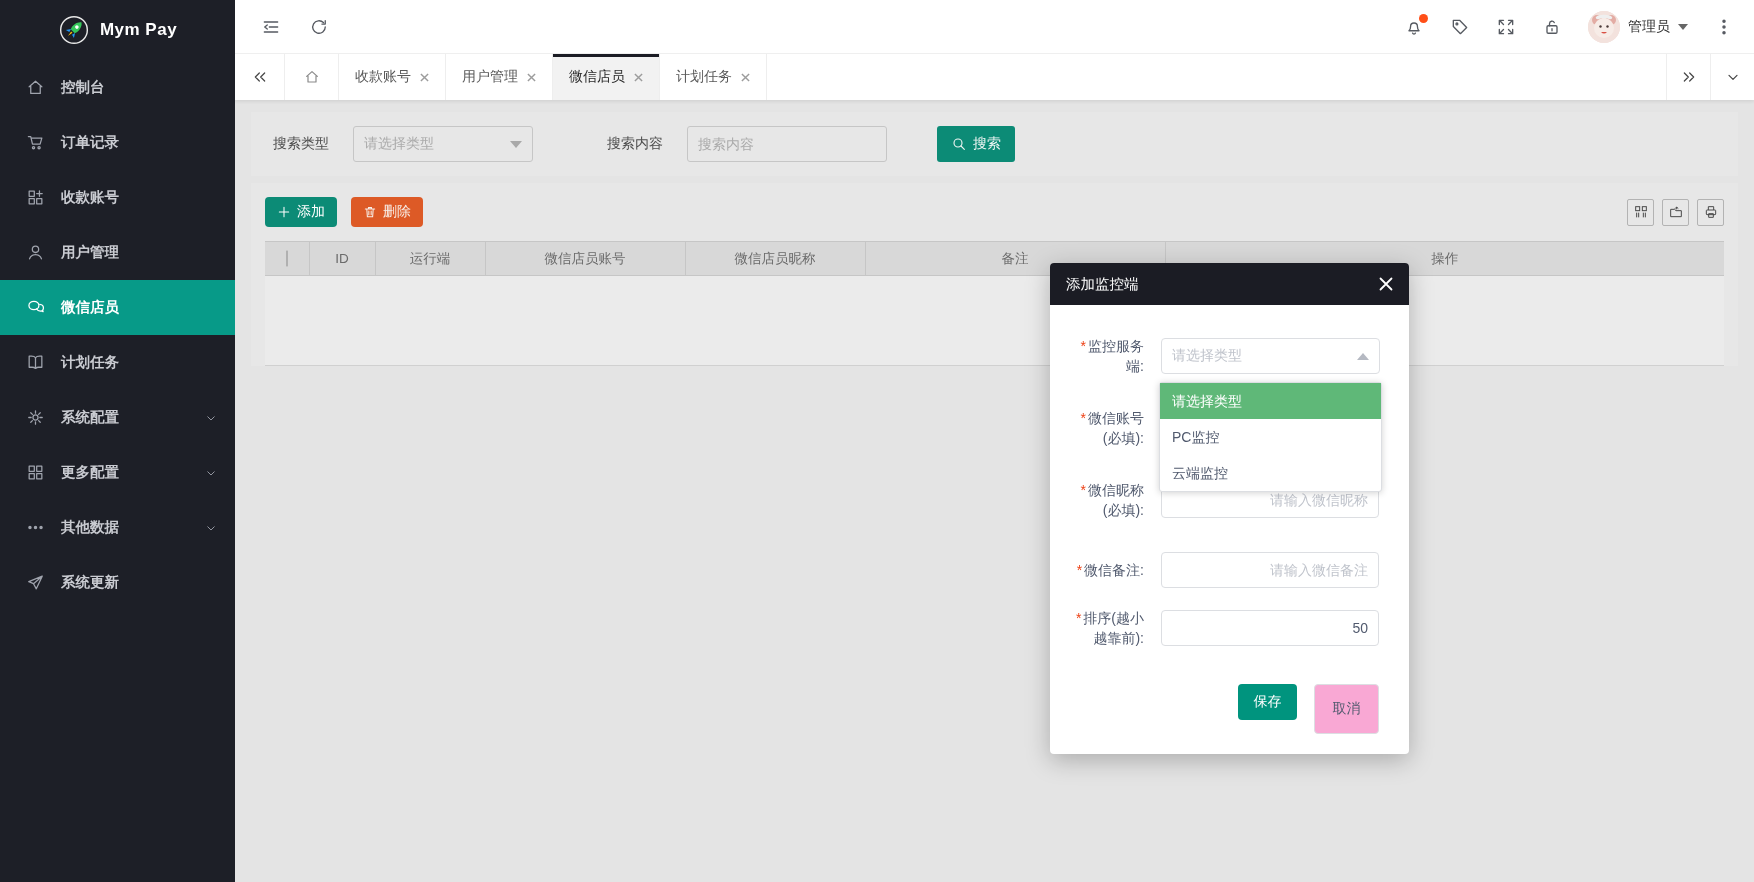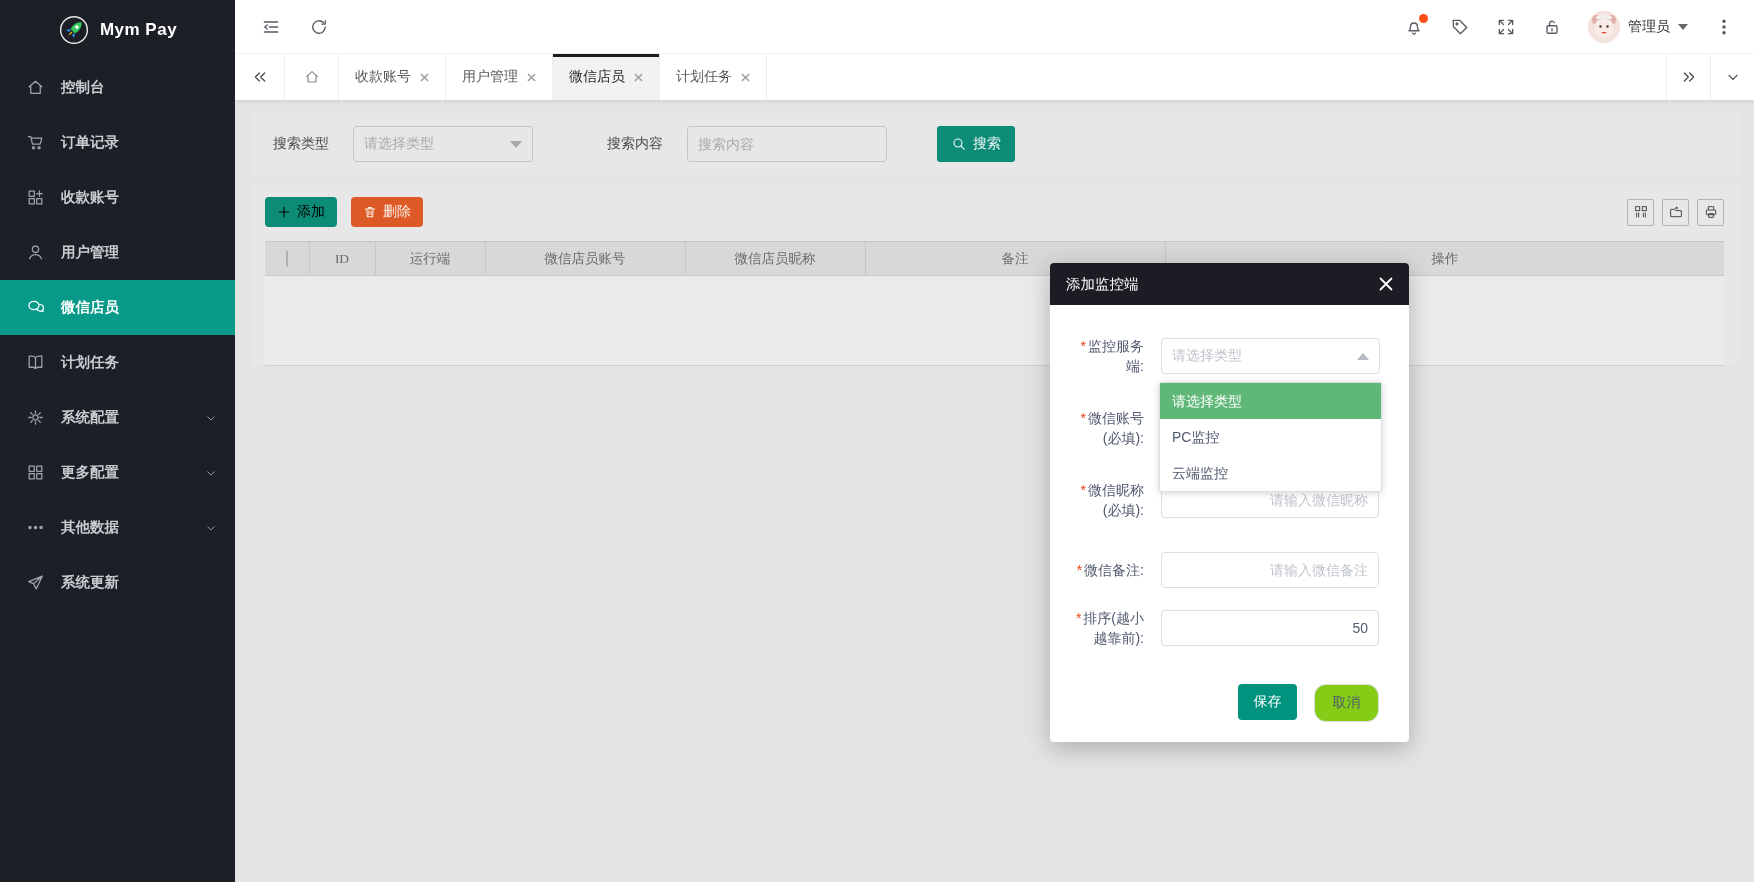--- a/index.html
+++ b/index.html
@@ -47,28 +47,28 @@
   .s-label { color:#4e4e4e; margin-right:12px; }
   .s-select { width:180px; height:36px; border:1px solid #c6c6c6; border-radius:3px; background:transparent; display:flex; align-items:center; padding:0 10px; color:#ababab; cursor:pointer; }
   .s-select .arr { margin-left:auto; width:0; height:0; border-left:6px solid transparent; border-right:6px solid transparent; border-top:7px solid #a9a9a9; }
   .s-input { width:200px; height:36px; border:1px solid #c6c6c6; border-radius:3px; background:transparent; padding:0 10px; font-size:14px; color:#555; outline:none; }
   .s-input::placeholder { color:#ababab; }
   .btn-search { margin-left:38px; height:36px; padding:11px 14px; background:#0c8b76; border:none; border-radius:3px; color:#eef5f3; font-size:14px; display:flex; align-items:center; gap:6px; cursor:pointer; }
   .mag { width:16px; height:16px; stroke:#eef5f3; fill:none; stroke-width:1.7; stroke-linecap:round; }
 
   .table-panel { margin-top:7px; padding:14px 14px 0 14px; }
   .toolbar { display:flex; align-items:center; margin-bottom:14px; }
-  .btn-add { height:30px; padding:0 12px; background:#0c8b76; color:#000000; border:none; border-radius:4px; display:flex; align-items:center; gap:6px; font-size:14px; cursor:pointer; }
+  .btn-add { height:30px; padding:0 12px; background:#0c8b76; color:#ffffff; border:none; border-radius:4px; display:flex; align-items:center; gap:6px; font-size:14px; cursor:pointer; }
   .btn-del { height:30px; padding:0 12px; background:#dd5a26; color:#f8efe9; border:none; border-radius:4px; display:flex; align-items:center; gap:6px; font-size:14px; cursor:pointer; margin-left:14px; }
   .bic { width:14px; height:14px; stroke:currentColor; fill:none; stroke-width:1.8; stroke-linecap:round; }
   .tool-icons { margin-left:auto; display:flex; gap:8px; }
   .tool-btn { width:27px; height:27px; border:1px solid #b3b3b3; border-radius:2px; display:flex; align-items:center; justify-content:center; cursor:pointer; background:transparent; }
   .tool-btn svg { width:16px; height:16px; stroke:#4a4a4a; fill:none; stroke-width:1.5; }
 
-  table.grid { width:100%; border-collapse:collapse;font-family:Liberation Serif, serif; }
+  table.grid { width:100%; border-collapse:collapse; }
   .grid th { height:34px; background:#d8d8d8; border:1px solid #c6c6c6; border-left:none; border-right:1px solid #c6c6c6; color:#6b6b6b; font-weight:400; font-size:13.5px; }
   .grid th:last-child { border-right:none; }
   .grid th:first-child { border-left:none; }
   .grid td.empty { height:90px; background:#ebebeb; border-bottom:1px solid #d0d0d0; }
   .cbx { width:21px; height:21px; border:1px solid #b0b0b0; border-radius:3px; background:#ececec; margin:0 auto; cursor:pointer; }
 
   
   .modal { position:absolute; left:815px; top:163px; width:359px; background:#fff; border-radius:4px; box-shadow:0 6px 24px rgba(0,0,0,.25); z-index:50; }
   .modal-hd { height:42px; background:#1b1c24; border-radius:4px 4px 0 0; display:flex; align-items:center; padding:0 16px; }
   .modal-title { color:#fff; font-size:14.5px; font-weight:400; }
@@ -83,21 +83,21 @@
   .m-input { width:219px; height:36px; border:1px solid #dcdee2; border-radius:4px; padding:0 10px; font-size:14px; color:#515a6e; outline:none; background:#fff;text-align:right; }
   .m-input::placeholder { color:#c0c4cc; }
   .m-select-wrap { position:relative; width:219px; }
   .m-select { width:219px; height:36px; border:1px solid #dcdee2; border-radius:4px; display:flex; align-items:center; padding:0 10px; color:#c0c4cc; cursor:pointer; background:#fff; }
   .m-select .arr-up { margin-left:auto; width:0; height:0; border-left:6px solid transparent; border-right:6px solid transparent; border-bottom:7px solid #b5b9c2; }
   .dropdown { position:absolute; top:44px; left:-2px; width:223px; background:#fff; border:1px solid #dcdee2; border-radius:3px; box-shadow:0 1px 7px rgba(0,0,0,.18); z-index:10; }
   .opt { height:36px; line-height:36px; padding:0 12px; color:#515a6e; font-size:14px; cursor:pointer; white-space:nowrap; overflow:hidden; }
   .opt.selected { background:#5fb878; color:#fff; }
   .modal-ft { display:flex; justify-content:flex-end; gap:17px; padding:36px 0 0 0; }
   .btn-save { width:59px; height:36px; background:#00947e; color:#fff; border:none; border-radius:4px; font-size:14px; cursor:pointer; }
-  .btn-cancel { width:65px; height:38px; background:#84cc16; color:#515a6e; border:1px solid #dcdee2; border-radius:12px; font-size:14px; cursor:pointer; }
+  .btn-cancel { width:65px; height:50px; background:#f9a8d4; color:#515a6e; border:1px solid #dcdee2; border-radius:4px; font-size:14px; cursor:pointer; }
 </style>
 </head>
 <body>
 
 <aside class="sidebar">
   <div class="logo">
     <svg viewBox="0 0 36 36" width="32" height="32">
       <circle cx="18" cy="18" r="15" fill="none" stroke="#e8e8e8" stroke-width="1.6"></circle>
       <g transform="rotate(45 18 18)">
         <path d="M18 6c4 3 5.2 9 3.2 14h-6.4C12.8 15 14 9 18 6z" fill="#35c75a"></path>

